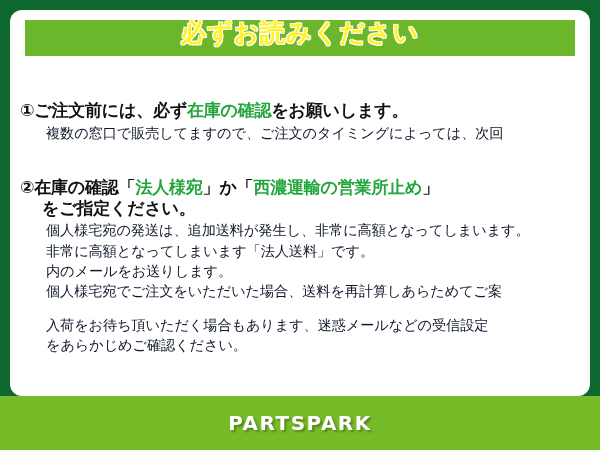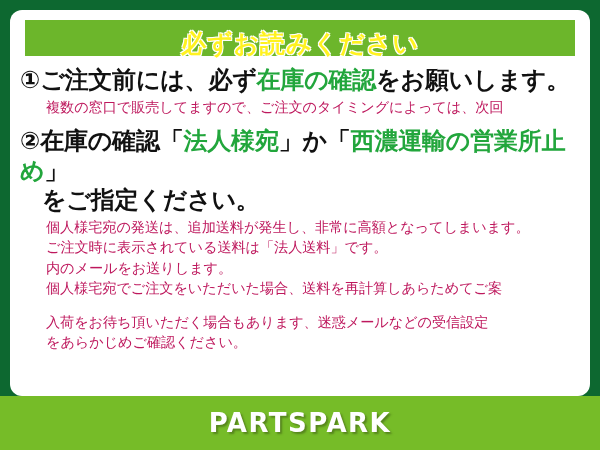--- a/index.html
+++ b/index.html
@@ -36,21 +36,21 @@
   }
 
   .title-banner {
     position: absolute;
     left: 15px;
     top: 10px;
     width: 550px;
     height: 36px;
     background: #6cb62b;
     display: flex;
-    align-items: flex-end;
+    align-items: flex-start;
     justify-content: center;
   }
 
   .title-text {
     color: #fff21f;
     font-size: 25px;
     font-weight: bold;
     letter-spacing: 1px;
     line-height: 1;
     text-shadow:
@@ -66,44 +66,45 @@
     left: 0;
     top: 56px;
     width: 580px;
   }
 
   .item {
     padding: 0 8px 0 10px;
   }
 
   .item-heading {
-    font-size: 24px;
+    font-size: 17px;
     font-weight: bold;
     color: #111111;
     line-height: 1.22;
     letter-spacing: -0.2px;
     white-space: nowrap;
+    margin-top: 34px;
   }
 
   .item-heading.wrap {
     white-space: normal;
   }
 
   .hl {
     color: #22a63c;
   }
 
   .heading-cont {
     display: block;
     padding-left: 22px;
   }
 
   .item-body {
     font-size: 14.2px;
-    color: #be185d;
+    color: #0f172a;
     line-height: 1.42;
     padding-left: 26px;
     padding-top: 2px;
     letter-spacing: -0.1px;
     white-space: nowrap;
   }
 
   .item-body div {
     white-space: nowrap;
   }
@@ -119,21 +120,21 @@
     width: 600px;
     height: 54px;
     background: #76bc28;
     display: flex;
     align-items: center;
     justify-content: center;
   }
 
   .brand {
     color: #ffffff;
-    font-size: 26px;
+    font-size: 20px;
     font-weight: bold;
     letter-spacing: 1.5px;
     line-height: 1;
     text-shadow: 2px 2px 2px rgba(60,90,20,0.55);
   }
 </style>
 </head>
 <body>
 
 <div class="notice-card">
@@ -150,21 +151,21 @@
         <div class="item-heading"><span>①</span><span>ご注文前には、必ず</span><span class="hl">在庫の確認</span><span>をお願いします。</span></div>
         <div class="item-body">
           <div>複数の窓口で販売してますので、ご注文のタイミングによっては、次回</div>
         </div>
       </div>
 
       <div class="item item2">
         <div class="item-heading wrap"><span>②</span><span>在庫の確認「</span><span class="hl">法人様宛</span><span>」か「</span><span class="hl">西濃運輸の営業所止め</span><span>」</span><span class="heading-cont">をご指定ください。</span></div>
         <div class="item-body">
           <div>個人様宅宛の発送は、追加送料が発生し、非常に高額となってしまいます。</div>
-          <div>ご注文時に表示されている送料は「法人送料」です。</div>
+          <div>非常に高額となってしまいます「法人送料」です。</div>
           <div>内のメールをお送りします。</div>
           <div>個人様宅宛でご注文をいただいた場合、送料を再計算しあらためてご案</div>
         </div>
       </div>
 
       <div class="item item3">
         <div class="item-body">
           <div>入荷をお待ち頂いただく場合もあります、迷惑メールなどの受信設定</div>
           <div>をあらかじめご確認ください。</div>
         </div>

